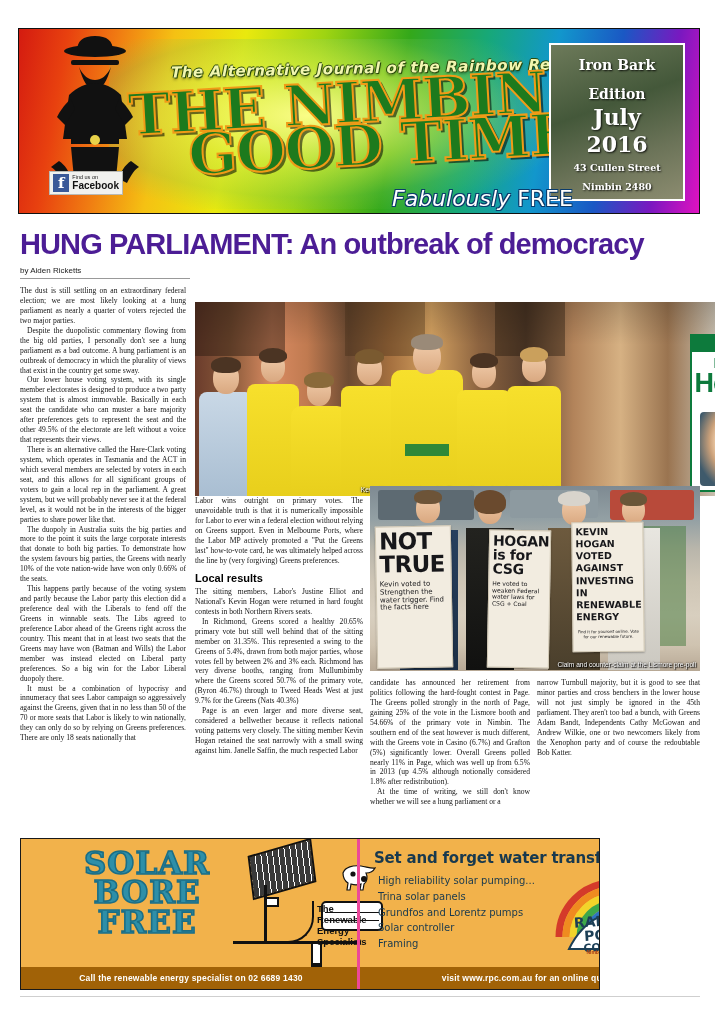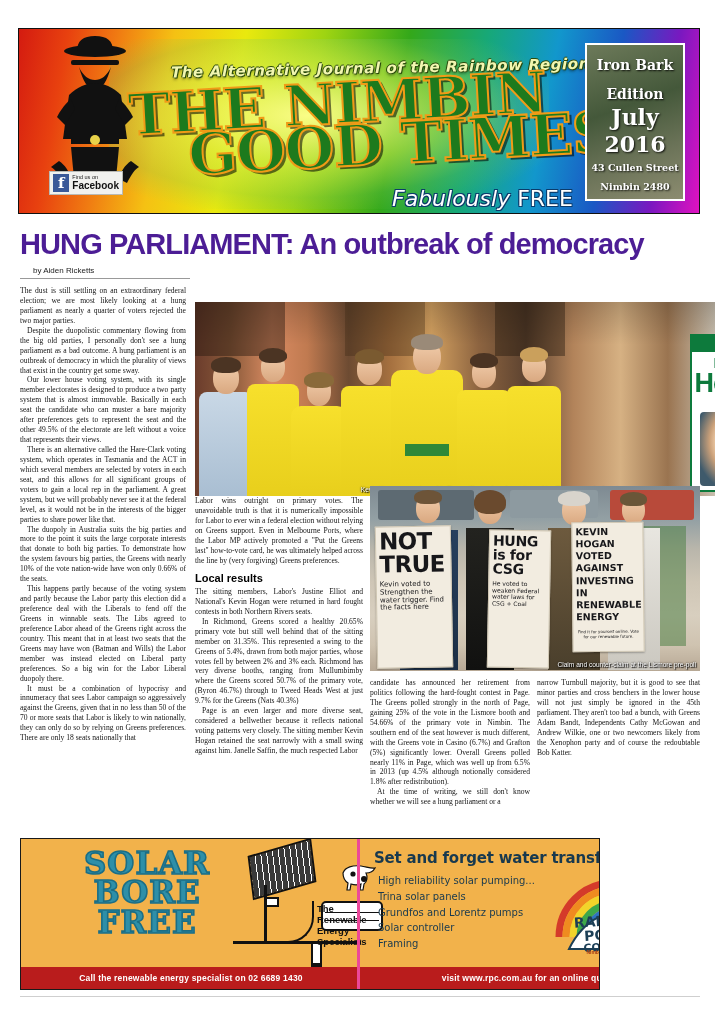--- a/index.html
+++ b/index.html
@@ -82,21 +82,21 @@
     position: absolute; left: 392px; top: 186px;
     font-family: "DejaVu Sans", sans-serif;
     font-size: 22px; color: #ffffff;
     text-shadow: 1px 1px 0 #0b3b6b, -1px -1px 0 #0b3b6b, 1px -1px 0 #0b3b6b, -1px 1px 0 #0b3b6b;
     white-space: nowrap;
   }
   .free-text .it { font-style: italic; }
 
   .edition-box {
     position: absolute; right: 14px; top: 14px;
-    width: 100px; height: 158px;
+    width: 136px; height: 158px;
     background: linear-gradient(160deg, #6d7a5a, #44583a 40%, #6b7358 70%, #8c8c70);
     border: 2px solid #ffffff;
     text-align: center; color: #fff; overflow: hidden;
     font-family: "DejaVu Serif", serif;
     text-shadow: 1px 1px 2px rgba(0,0,0,.85);
   }
   .ed-l1 { font-size: 14px; font-weight: bold; margin-top: 13px; line-height: 1.12; }
   .ed-l2 { font-size: 22px; font-weight: bold; line-height: 1.02; margin-top: 4px; }
   .ed-l3 { font-size: 9.5px; font-weight: bold; line-height: 1.2; margin-top: 7px; }
 
@@ -104,21 +104,21 @@
   .headline {
     position: absolute; left: 20px; top: 228px; width: 680px;
     font-family: "Liberation Sans", sans-serif;
     font-weight: bold; font-size: 29px;
     letter-spacing: -.9px; color: #4c1d95;
     white-space: nowrap;
   }
   .byline {
     position: absolute; left: 20px; top: 266px;
     font-family: "Liberation Sans", sans-serif;
-    font-size: 8px; color: #222; margin-left: 13px;
+    font-size: 8px; color: #222;
   }
   .rule-under-byline {
     position: absolute; left: 20px; top: 278px; width: 170px;
     border-top: 1px solid #999;
   }
 
   
   .col {
     position: absolute;
     font-family: "Liberation Serif", serif;
@@ -217,21 +217,21 @@
   
   .ad {
     position: absolute; left: 20px; top: 838px; width: 580px; height: 152px;
     border: 1px solid #1a1a1a; background: #f2b24b; overflow: hidden;
   }
   .ad-left { position: absolute; left: 0; top: 0; width: 340px; height: 100%; }
   .ad-right { position: absolute; left: 336px; top: 0; width: 340px; height: 100%;
     border-left: 3px solid #ec4899; }
   .ad-strip {
     position: absolute; left: 0; bottom: 0; width: 100%; height: 22px;
-    background: #b91c1c; color: #fff;
+    background: #a16207; color: #fff;
     font-family: "Liberation Sans", sans-serif; font-size: 8.5px; font-weight: bold;
     display: flex; align-items: center; justify-content: center; letter-spacing: .2px;
   }
   .sbp {
     position: absolute; left: 26px; top: 10px; width: 200px;
     font-family: "DejaVu Serif", serif; font-weight: bold;
     font-size: 31px; line-height: .95; color: #2e8fa8;
     -webkit-text-stroke: 1.6px #1b6e86;
     letter-spacing: 1px; text-align: center;
   }
@@ -430,21 +430,21 @@
       <div class="head" style="left:14px;top:2px;width:23px;height:28px;"></div>
       <div class="hairdark" style="left:12px;top:-2px;width:27px;height:14px;background:#6a5638"></div>
       <div class="torso" style="left:0;width:52px;height:142px;background:linear-gradient(180deg,#e8e6e0,#cbc8c0)"></div>
     </div>
 
     <div class="plac" id="plac1">
       <div class="big">NOT TRUE</div>
       <div class="sml">Kevin voted to Strengthen the water trigger. Find the facts here</div>
     </div>
     <div class="plac" id="plac2">
-      <div class="big">HUNG is for CSG</div>
+      <div class="big">HOGAN is for CSG</div>
       <div class="sml">He voted to weaken Federal water laws for CSG + Coal</div>
     </div>
     <div class="plac" id="plac3">
       <div class="big">KEVIN HOGAN VOTED AGAINST INVESTING IN RENEWABLE ENERGY</div>
       <div class="sml">Find it for yourself online. Vote for our renewable future.</div>
     </div>
 
     <div class="cap" style="text-align:right">Claim and counter-claim at the Lismore pre-poll</div>
   </div>
 

